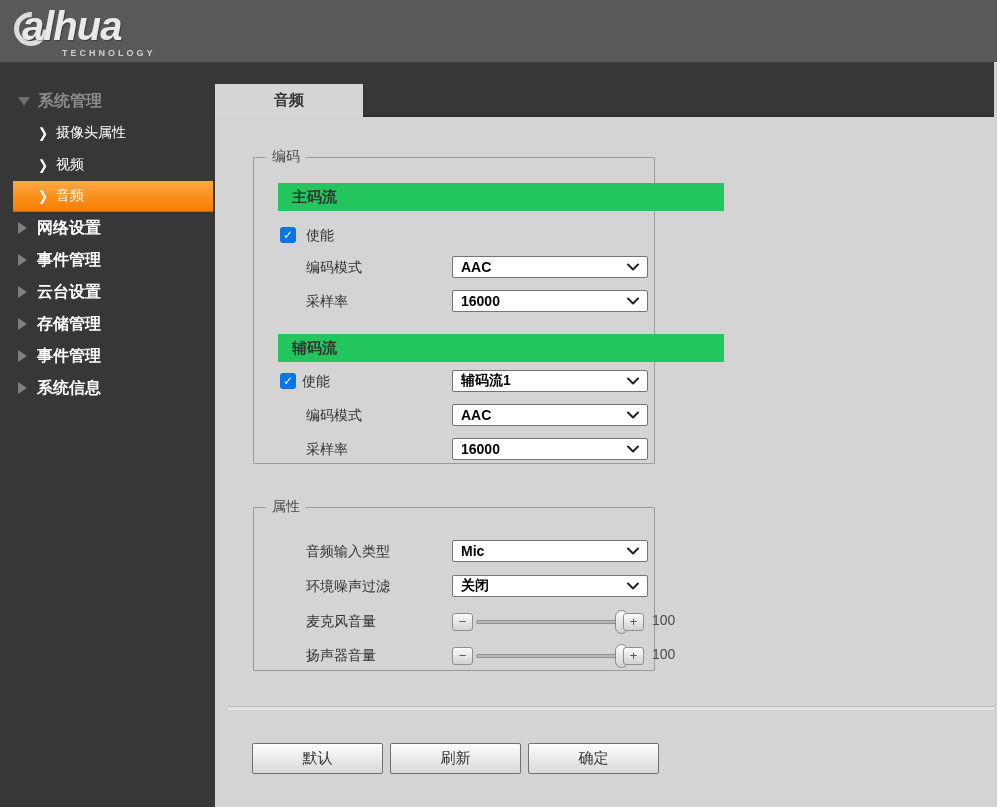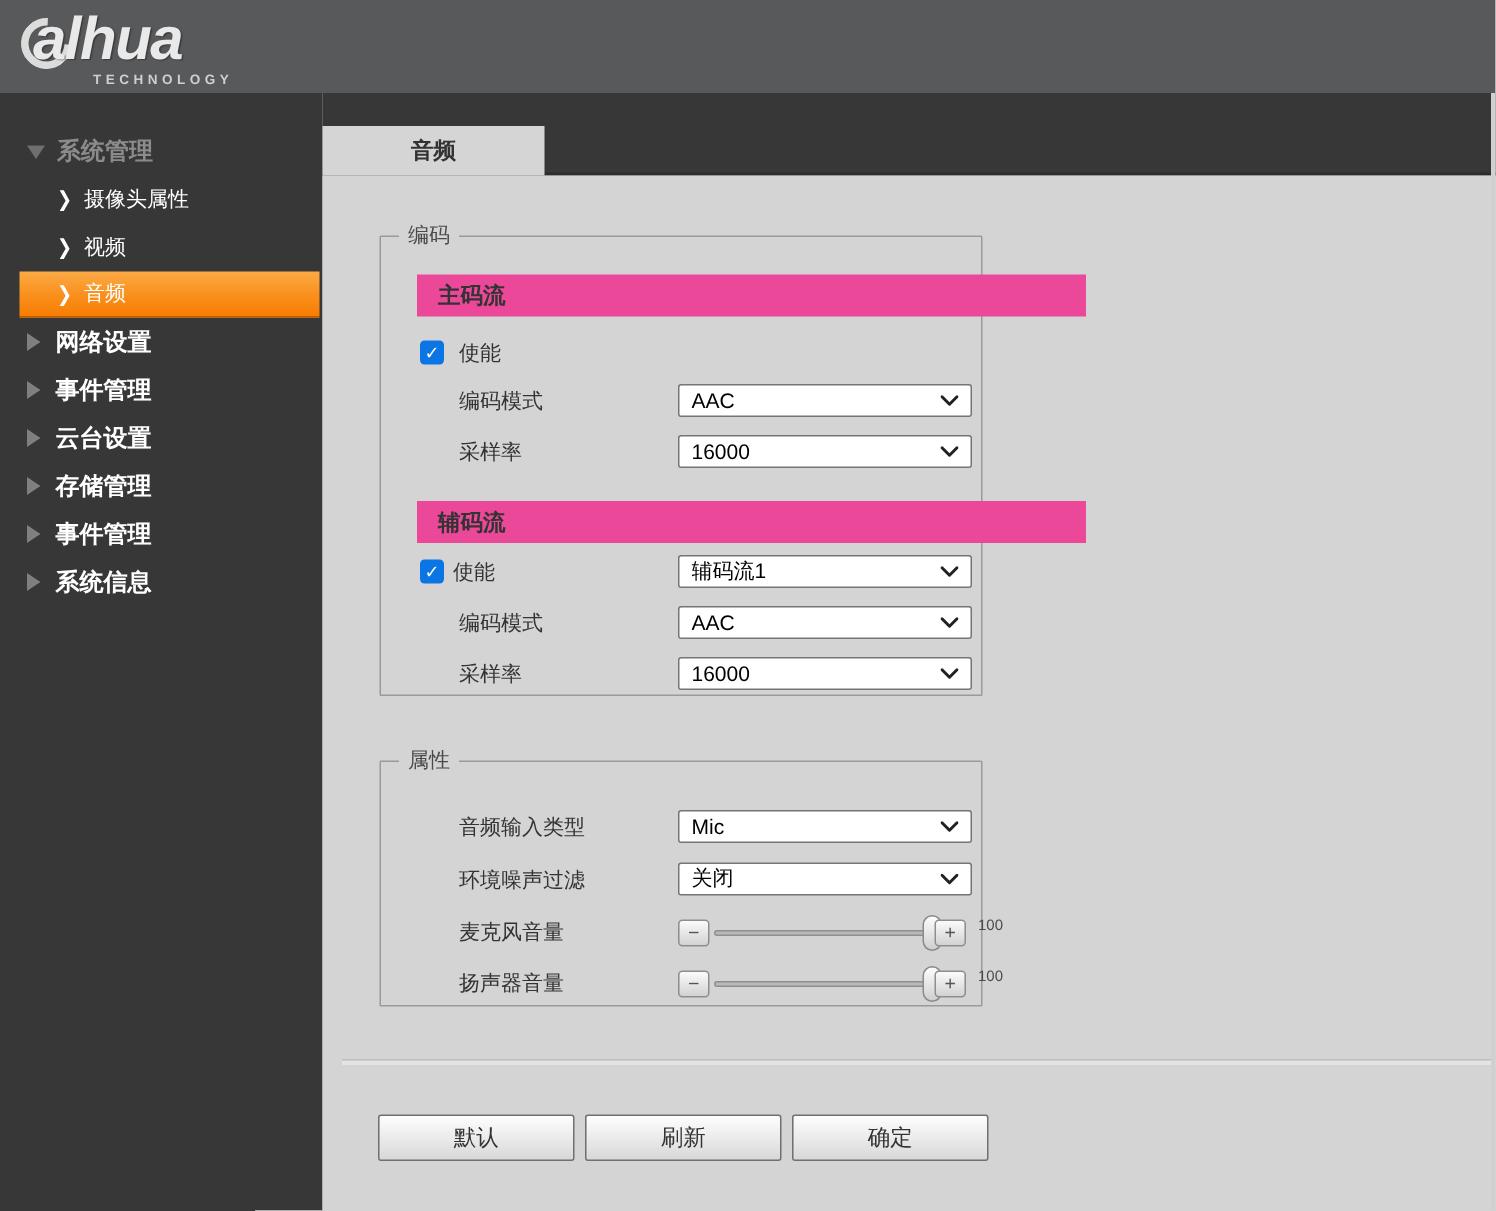--- a/index.html
+++ b/index.html
@@ -87,38 +87,38 @@
     border:1px solid #9a9a9a; border-radius:1px;
   }
   fieldset legend {
     margin-left:12px; padding:0 6px; font-size:14px; color:#4a4a4a;
   }
   .fs-encoding { top:31px; height:316px; }
   .fs-attribute { top:381px; height:173px; }
 
   .stream-bar {
     position:absolute; left:24px; width:446px; height:28px;
-    background:#ec4899; display:flex; align-items:center;
+    background:#22c55e; display:flex; align-items:center;
     padding-left:14px; font-size:15px; font-weight:bold; color:#333;
   }
   .row-label {
     position:absolute; left:52px; height:22px; line-height:22px; font-size:14px; color:#333;
   }
   .checkbox {
     position:absolute; left:26px; width:16px; height:16px;
     background:#0b76e3; border-radius:3px; cursor:pointer;
     display:flex; align-items:center; justify-content:center;
   }
   .checkbox .check { color:#fff; font-size:12px; font-weight:bold; line-height:1; }
 
   .select {
     position:absolute; left:198px; width:196px; height:22px;
     background:#fff; border:1px solid #757575; border-radius:2px;
     display:flex; align-items:center; cursor:pointer;
-    font-size:14px; color:#000; padding:0 8px;
+    font-size:14px; color:#000; padding:0 8px;font-weight:bold;
   }
   .select .sel-value { flex:1; overflow:hidden; white-space:nowrap; }
   .select svg { flex:0 0 auto; }
 
   .slider-row { position:absolute; left:198px; width:260px; height:24px; }
   .slider-btn {
     position:absolute; top:3px; width:21px; height:18px;
     background:linear-gradient(#fbfbfb,#d2d2d2); border:1px solid #8e8e8e;
     border-radius:3px; font-size:13px; color:#555; line-height:16px;
     text-align:center; cursor:pointer;
@@ -128,21 +128,21 @@
   .slider-track {
     position:absolute; left:24px; top:10px; width:146px; height:4px;
     background:#b9b9b9; border:1px solid #8f8f8f; border-radius:2px; cursor:pointer;
   }
   .slider-thumb {
     position:absolute; top:-11px; width:13px; height:24px;
     background:linear-gradient(#fdfdfd,#cfcfcf); border:1px solid #8a8a8a;
     border-radius:7px; cursor:pointer;
   }
   .slider-value {
-    position:absolute; left:200px; top:2px; font-size:10px; color:#4a4a4a;
+    position:absolute; left:200px; top:2px; font-size:14px; color:#4a4a4a;
   }
 
   .divider {
     position:absolute; left:13px; top:589px; width:769px; height:4px;
     background:#e3e3e3; border-top:1px solid #bdbdbd;
   }
 
   .footer-btns { position:absolute; left:37px; top:626px; display:flex; gap:7px; }
   .btn {
     width:131px; height:31px;

